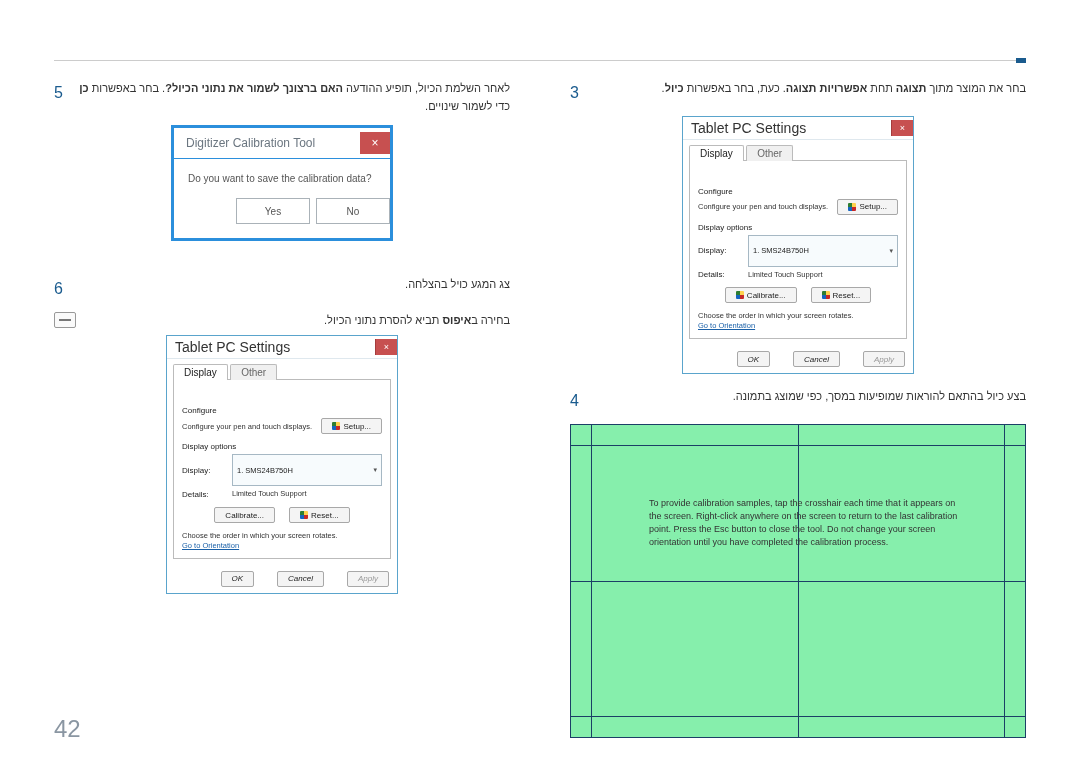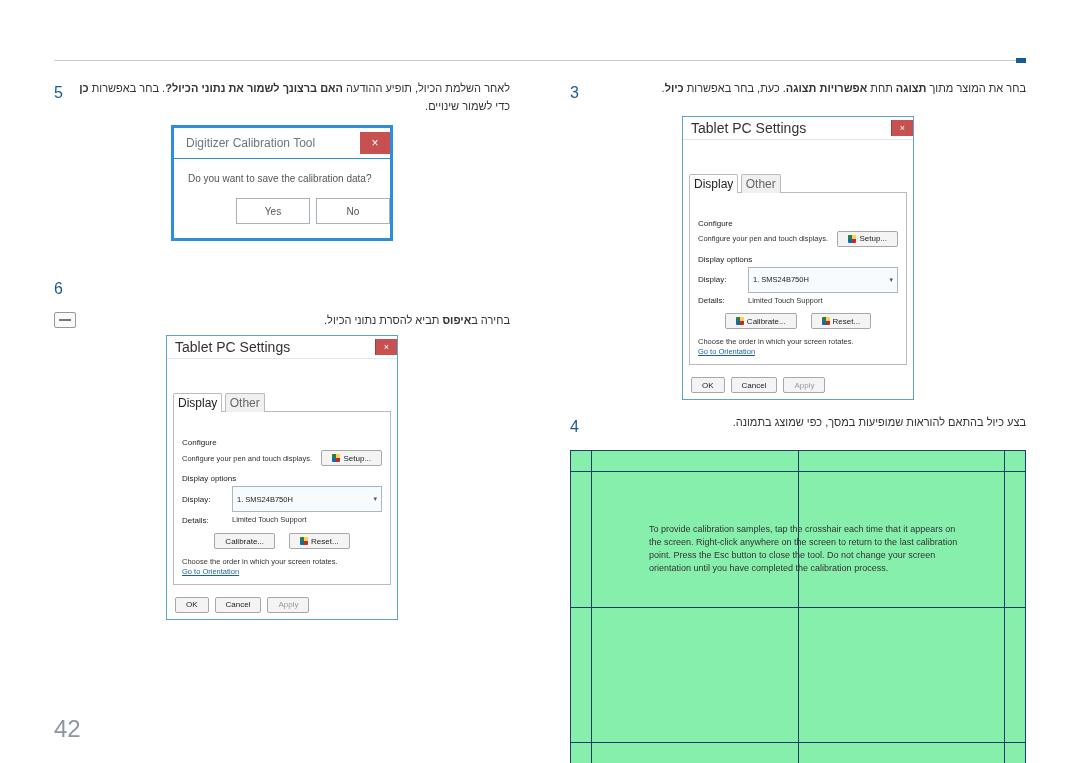--- a/index.html
+++ b/index.html
@@ -68,38 +68,38 @@
   .win-title .txt { flex: 1; font-size: 14px; color: #333; }
   .win-close {
     width: 22px; height: 16px;
     background: #c75050; color: #fff;
     display: flex; align-items: center; justify-content: center;
     font-size: 9px; border-left: 1px solid #a43c3c;
   }
   .tabs { padding: 4px 6px 0 6px; }
   .tab {
     display: inline-block;
-    padding: 2px 4px;
+    padding: 2px 10px;
     border: 1px solid #bbb; border-bottom: none;
-    background: #fff; font-size: 12px;
+    background: #fff; font-size: 10px;
     border-radius: 2px 2px 0 0;
-    position: relative; top: 1px; margin-top: 29px;
+    position: relative; top: 1px;
   }
   .tab.inactive { background: #f0f0f0; color: #666; }
   .tab-body {
     border: 1px solid #bbb;
     margin: 0 6px 6px 6px;
     padding: 6px 8px 8px 8px;
   }
   .lbl { font-size: 8px; color: #222; margin: 20px 0 2px 0; }
   .small { font-size: 7.5px; color: #333; line-height: 1.3; }
   .row2 { display: flex; align-items: center; gap: 8px; margin: 3px 0; }
   .row2 .k { width: 42px; font-size: 8px; }
   .select {
-    flex: 1; height: 26px;
+    flex: 1; height: 32px;
     border: 1px solid #a6b8c4;
     background: #f7fbfd;
     font-size: 7.5px;
     padding: 0 4px; display: flex; align-items: center; justify-content: space-between;
   }
   .select .chev { font-size: 7px; color: #555; }
   .btn {
     display: inline-flex; align-items: center; justify-content: center;
     gap: 3px;
     height: 16px; padding: 0 10px;
@@ -107,22 +107,23 @@
     font-size: 8px; border-radius: 2px;
   }
   .btn.disabled { color: #999; }
   .shield {
     width: 8px; height: 8px;
     background: conic-gradient(#ffd24d 0 25%, #c62828 0 50%, #1565c0 0 75%, #2e7d32 0 100%);
     border-radius: 1px;
   }
   .link { color: #1a60a8; font-size: 7.5px; text-decoration: underline; }
   .btm-btns {
-    display: flex; justify-content: flex-start; gap: 6px;
+    display: flex; justify-content: flex-end; gap: 23px;
     padding: 6px 8px;
+    font-style: italic;
   }
 
   
   .calib-area {
     margin: 8px 0 8px 0;
     border: 1px solid #1b3f66;
     height: 314px;
     position: relative;
     background: #86efac;
   }
@@ -228,20 +229,21 @@
       <div class="body">Do you want to save the calibration data?</div>
       <div class="btns">
         <span class="b">Yes</span>
         <span class="b">No</span>
       </div>
     </div>
 
     <div class="step">
       <div class="step-head">
         <span class="step-num">6</span>
+        <span class="step-text">צג המגע כויל בהצלחה.</span>
       </div>
     </div>
 
     <div class="note-row">
       <span class="note-icon">
           <span class="dash"></span>
         </span>
       <span class="step-text">
         <span>בחירה ב</span><b>איפוס</b><span> תביא להסרת נתוני הכיול.</span>
       </span>

